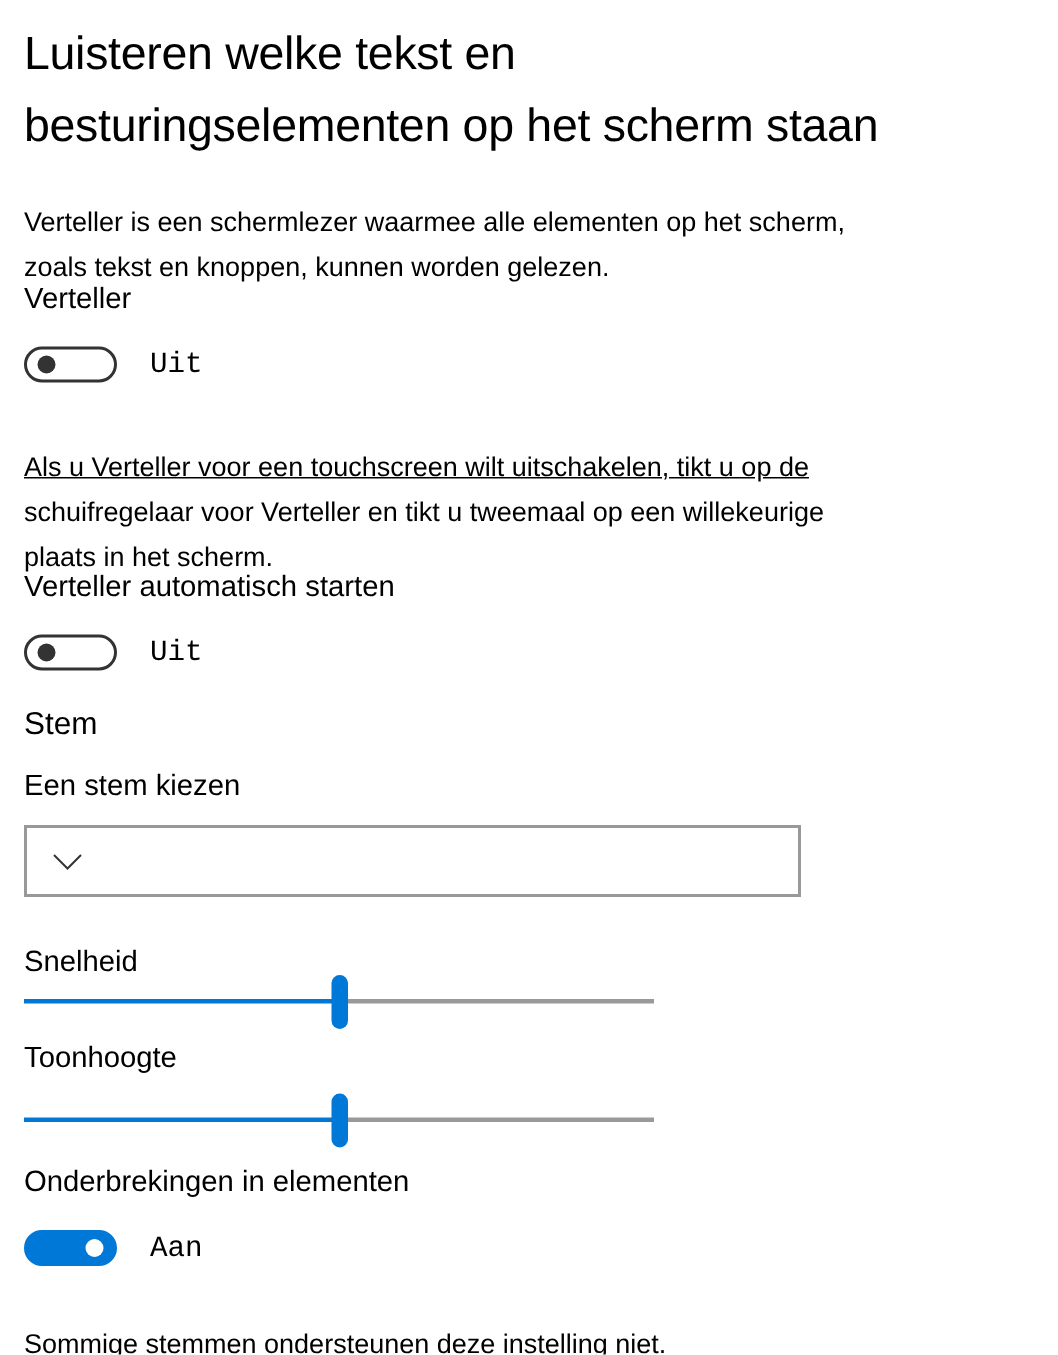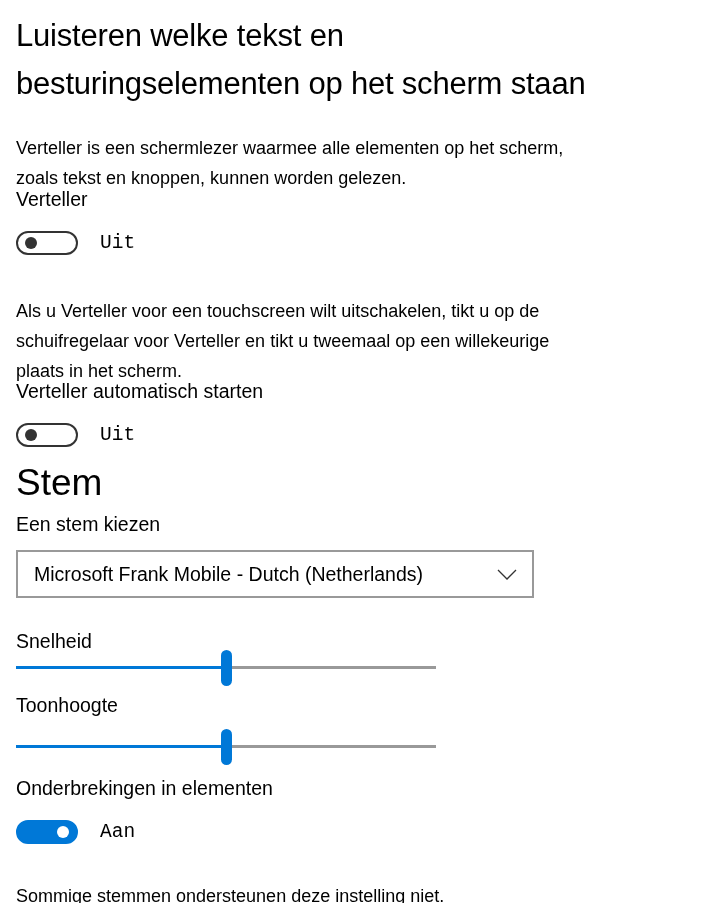--- a/index.html
+++ b/index.html
@@ -16,21 +16,21 @@
       color: #000000;
     }
     .abs { position: absolute; left: 16px; white-space: nowrap; }
     .h1 {
       font-size: 31px;
       font-weight: 300;
       letter-spacing: -0.2px;
       line-height: 44px;
     }
     .h2 {
-      font-size: 37px;
+      font-size: 21px;
       font-weight: 300;
       line-height: 36px;
     }
     .body {
       font-size: 18px;
       line-height: 30px;
       margin-top: 20px;
     }
     .label {
       font-size: 19.5px;
@@ -148,37 +148,36 @@
 <div class="abs body" style="top:143px;">zoals tekst en knoppen, kunnen worden gelezen.</div>
 
 <div class="abs label" style="top:186px;text-align:center;">Verteller</div>
 <div class="toggle-row" style="top:229px;">
   <div class="toggle off">
     <div class="knob"></div>
   </div>
   <span class="toggle-text">Uit</span>
 </div>
 
-<div class="abs body" style="top:276px;">Als u Verteller voor een touchscreen wilt uitschakelen, tikt u op de</div>
+<div class="abs body" style="top:276px;text-decoration:underline;">Als u Verteller voor een touchscreen wilt uitschakelen, tikt u op de</div>
 <div class="abs body" style="top:306px;">schuifregelaar voor Verteller en tikt u tweemaal op een willekeurige</div>
 <div class="abs body" style="top:336px;">plaats in het scherm.</div>
 
 <div class="abs label" style="top:378px;text-align:center;">Verteller automatisch starten</div>
 <div class="toggle-row" style="top:421px;">
   <div class="toggle off">
     <div class="knob"></div>
   </div>
   <span class="toggle-text">Uit</span>
 </div>
 
 <div class="abs h2" style="top:465px;">Stem</div>
 <div class="abs label" style="top:511px;">Een stem kiezen</div>
 
 <div class="dropdown">
-  <span class="dropdown-value">Microsoft Frank Mobile - Dutch (Netherlands)</span>
   <svg class="chevron" viewBox="0 0 22 14">
     <polyline points="2,3 11,12 20,3" fill="none" stroke="#333333" stroke-width="1.3"></polyline>
   </svg>
 </div>
 
 <div class="abs label" style="top:628px;">Snelheid</div>
 <div class="slider" style="top:650px;">
   <div class="track-fill" style="width:206px;"></div>
   <div class="track-rest" style="left:216px;"></div>
   <div class="thumb" style="left:205px;"></div>

